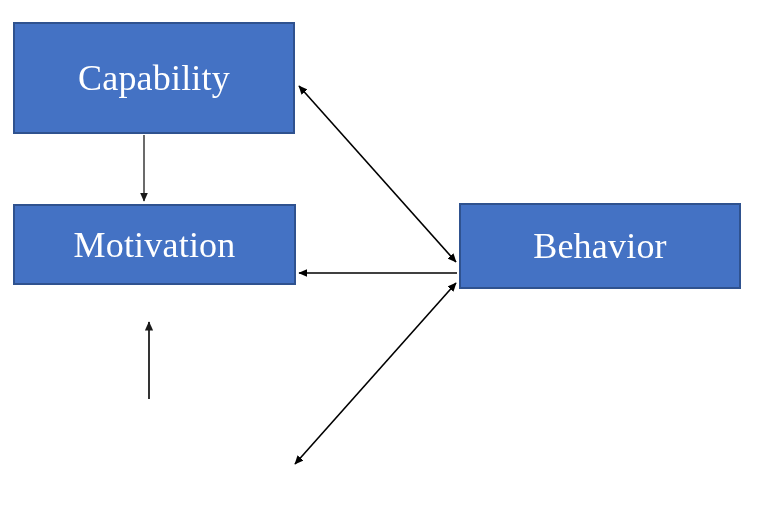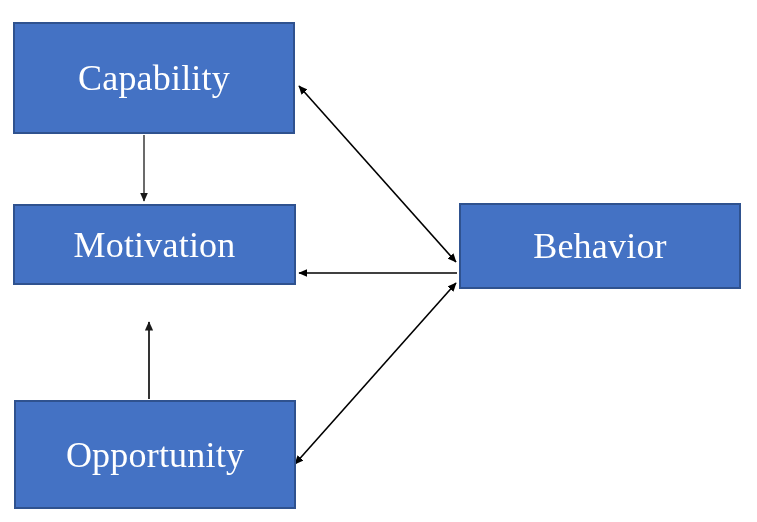--- a/index.html
+++ b/index.html
@@ -108,21 +108,18 @@
   </svg>
 
   <div class="node-box" id="node-capability">
     <span>Capability</span>
   </div>
 
   <div class="node-box" id="node-motivation">
     <span>Motivation</span>
   </div>
 
-  <div class="node-box" id="node-opportunity">
-    <span>Opportunity</span>
-  </div>
 
   <div class="node-box" id="node-behavior">
     <span>Behavior</span>
   </div>
 
 </div>
 
 </body></html>

